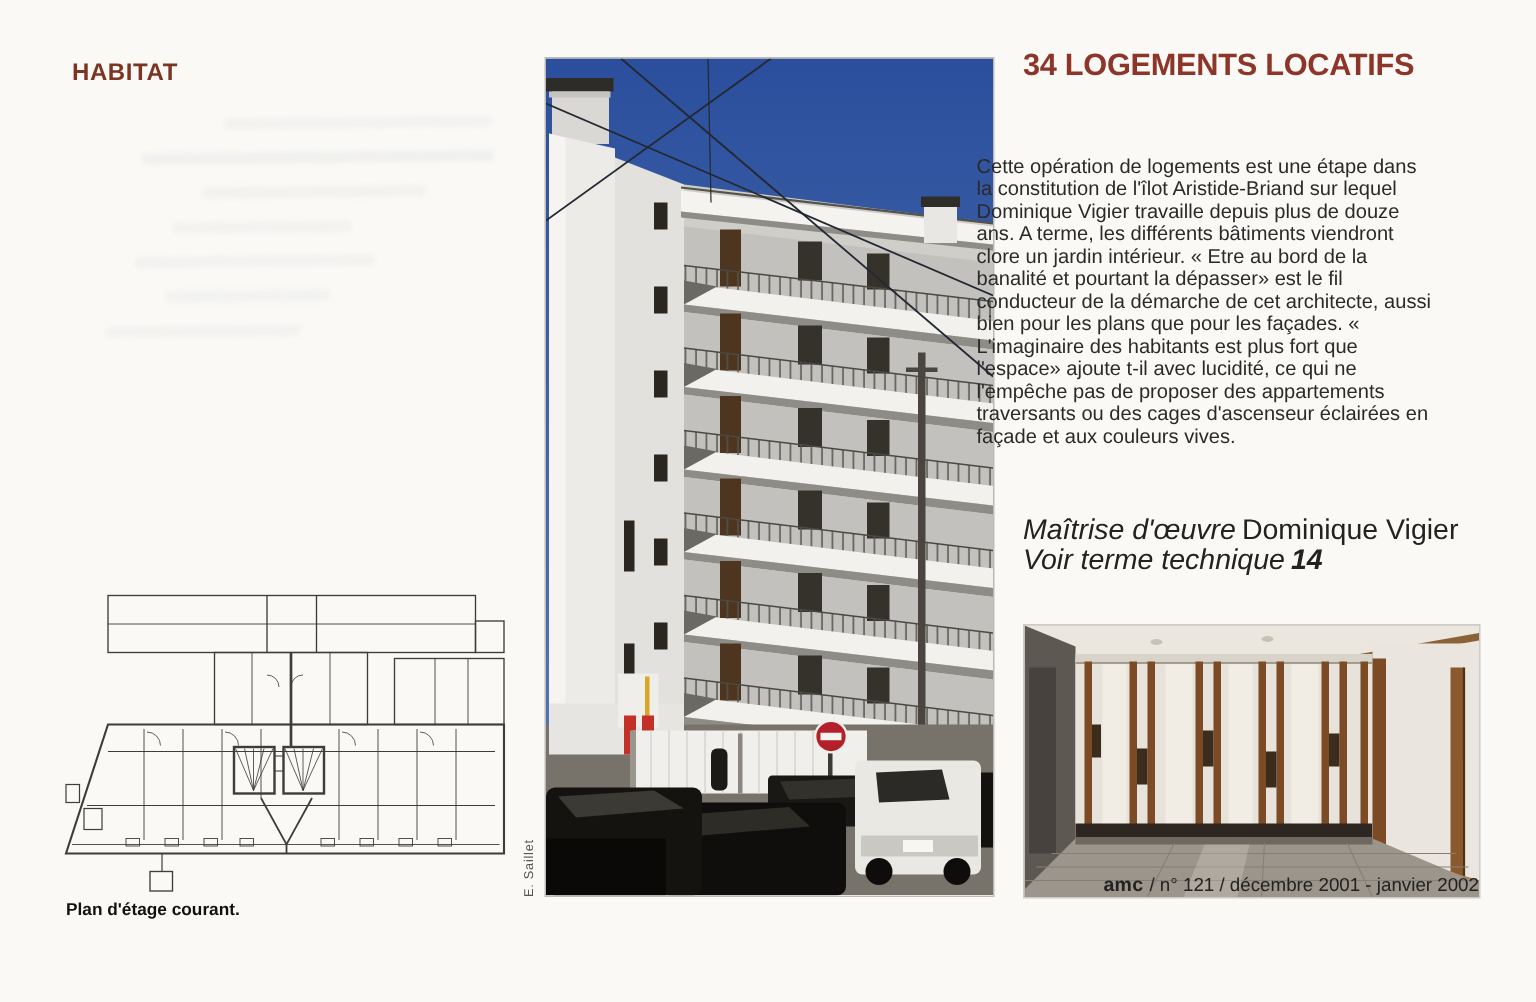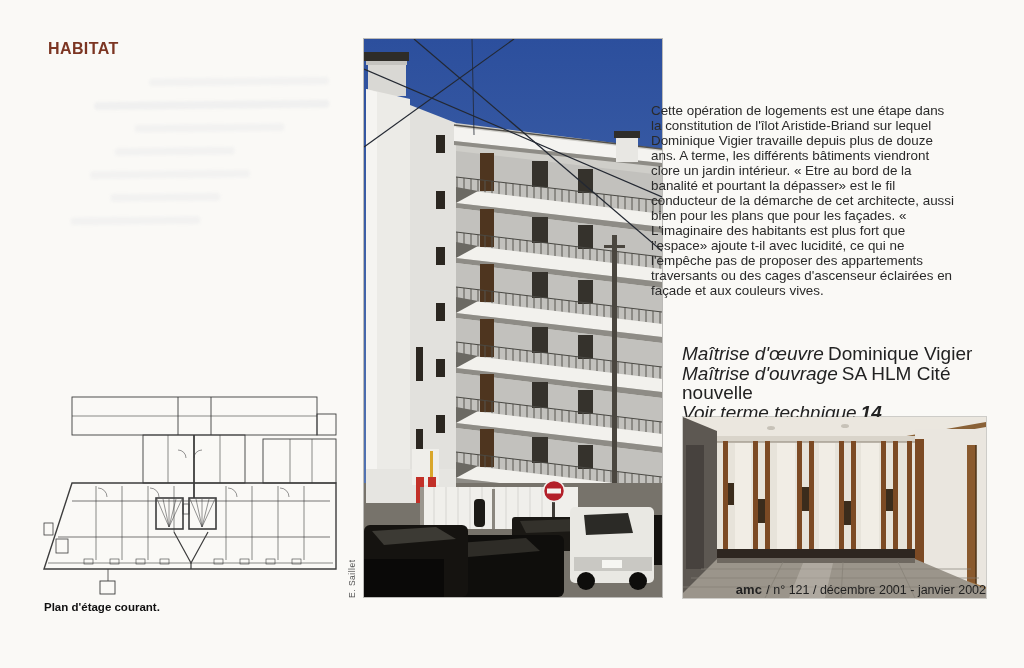--- a/index.html
+++ b/index.html
@@ -330,30 +330,28 @@
         <polygon points="94,504 162,499 176,512 104,518" fill="#2e2c27"></polygon>
         <rect x="0" y="486" width="104" height="72" rx="6" fill="#151310"></rect>
         <polygon points="8,492 72,488 92,500 20,506" fill="#3c3a34"></polygon>
         <rect x="0" y="520" width="80" height="38" fill="#0a0908"></rect>
       </g>
     </g>
   </svg>
 </div>
 
 <div class="abs title-block">
+  <span class="t1">34 LOGEMENTS LOCATIFS</span>
 </div>
 
 <p class="abs article-body">Cette opération de logements est une étape dans la constitution de l'îlot Aristide-Briand sur lequel Dominique Vigier travaille depuis plus de douze ans. A terme, les différents bâtiments viendront clore un jardin intérieur. « Etre au bord de la banalité et pourtant la dépasser» est le fil conducteur de la démarche de cet architecte, aussi bien pour les plans que pour les façades. « L'imaginaire des habitants est plus fort que l'espace» ajoute t-il avec lucidité, ce qui ne l'empêche pas de proposer des appartements traversants ou des cages d'ascenseur éclairées en façade et aux couleurs vives.</p>
 
 <div class="abs credits">
   <div>
     <span class="lbl">Maîtrise d'œuvre</span><span class="val">Dominique Vigier</span>
-  </div>
-  <div>
-    <span class="lbl">Maîtrise d'ouvrage</span><span class="val">SA HLM Cité nouvelle</span>
   </div>
   <div>
     <span class="lbl">Voir terme technique</span><span class="val-bold">14</span>
   </div>
 </div>
 
 <div class="abs interior-photo">
   <svg width="303" height="181" viewBox="0 0 303 181">
     <rect x="0" y="0" width="303" height="181" fill="#e2ddd4"></rect>
     <g>

